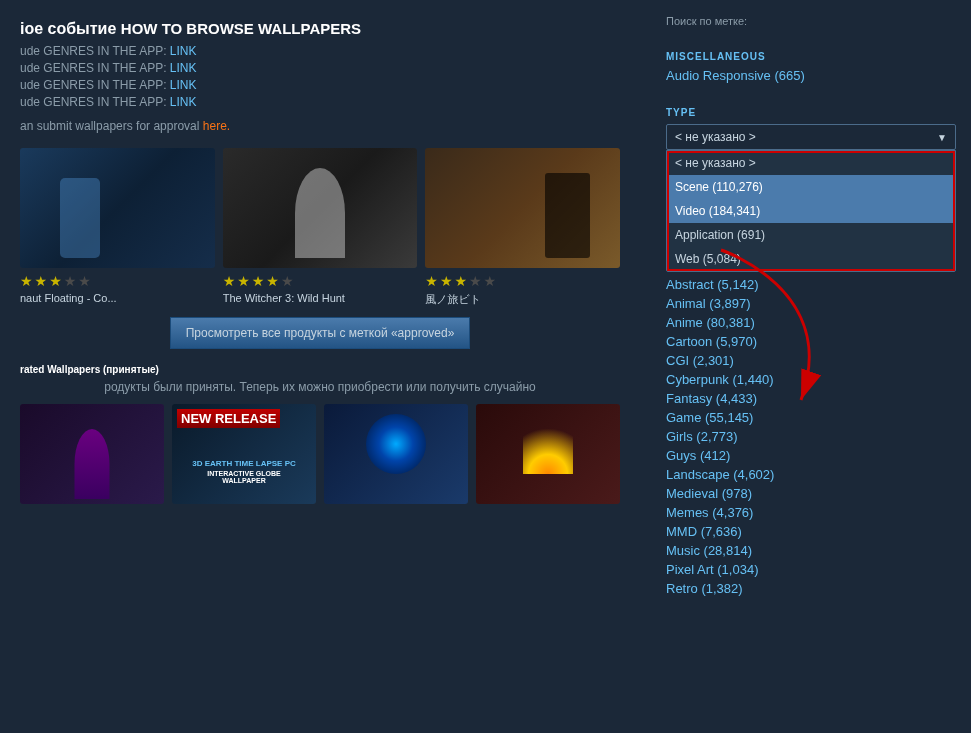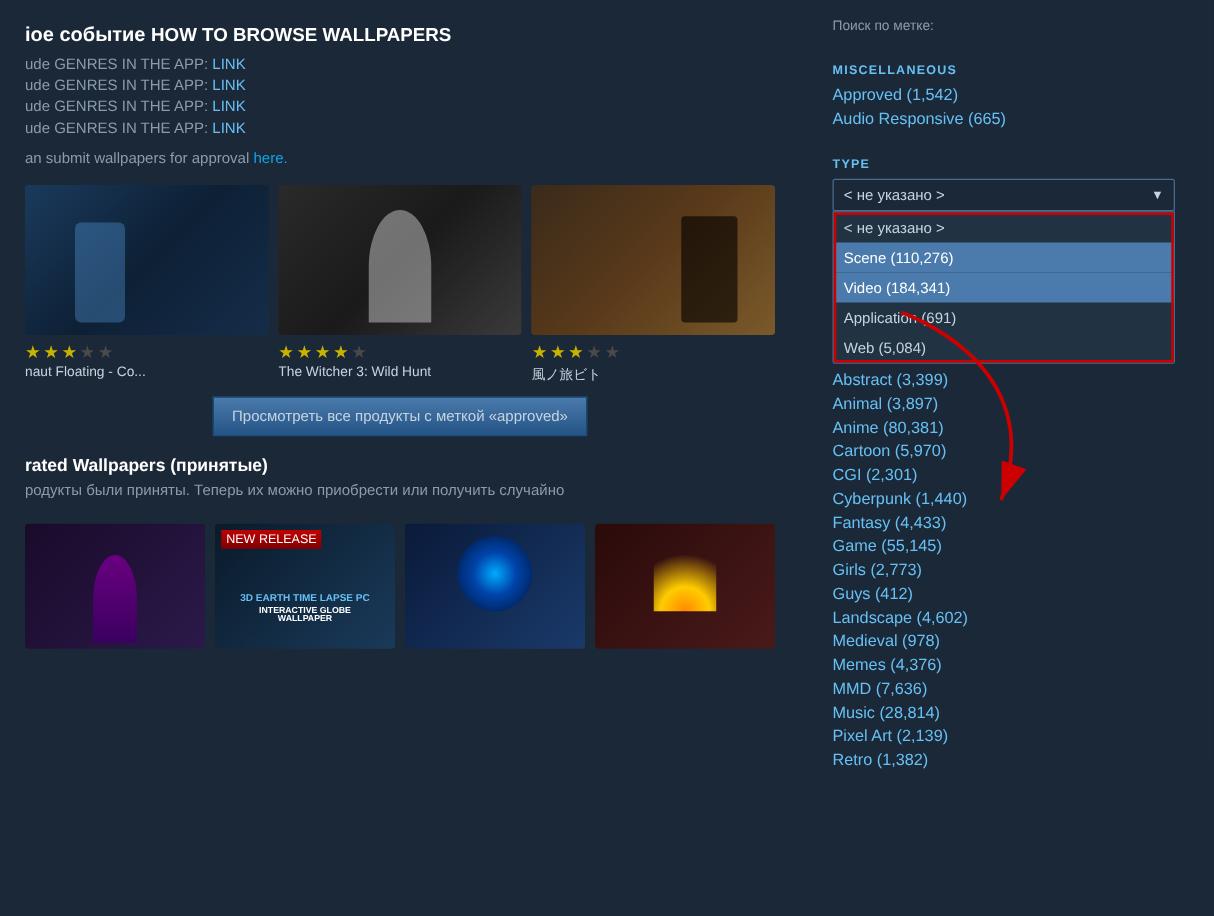--- a/index.html
+++ b/index.html
@@ -27,21 +27,21 @@
     }
 
     
     .right-sidebar {
       position: absolute;
       right: 0;
       top: 0;
       width: 320px;
       height: 733px;
       background: #1b2838;
-      padding: 15px 31px 15px 15px;
+      padding: 15px 15px 15px 15px;
       overflow-y: auto;
     }
 
     
     .top-text {
       margin-bottom: 15px;
     }
 
     .top-title {
       color: #ffffff;
@@ -61,21 +61,21 @@
       cursor: pointer;
     }
 
     .submit-line {
       margin-top: 10px;
       font-size: 12px;
       color: #8b9ca9;
     }
 
     .submit-line .here-link {
-      color: #0ea5e9;
+      color: #f97316;
       cursor: pointer;
     }
 
     
     .thumbnails-row {
       display: flex;
       gap: 8px;
       margin-bottom: 10px;
       margin-top: 10px;
     }
@@ -187,29 +187,30 @@
       border: 1px solid #1b4b7a;
     }
 
     
     .rated-section {
       margin-top: 15px;
     }
 
     .rated-title {
       color: #ffffff;
-      font-size: 14px;
+      font-size: 10px;
       font-weight: bold;
       margin-bottom: 5px;
     }
 
     .rated-subtitle {
       color: #8b9ca9;
       font-size: 12px;
-      margin-bottom: 20px;
+      margin-bottom: 10px;
+      text-align: center;
     }
 
     .rated-thumbnails {
       display: flex;
       gap: 8px;
     }
 
     .rated-thumb {
       flex: 1;
       height: 100px;
@@ -234,22 +235,22 @@
     .rated-thumb.rt4 {
       background: linear-gradient(135deg, #2a0a0a 0%, #4a1a1a 100%);
     }
 
     .new-release-badge {
       position: absolute;
       top: 5px;
       left: 5px;
       background: linear-gradient(to bottom, #c00000, #800000);
       color: white;
-      font-size: 10px;
-      font-weight: normal;
+      font-size: 13px;
+      font-weight: bold;
       padding: 2px 4px;
       text-align: center;
     }
 
     .rt2-text {
       position: absolute;
       bottom: 20px;
       left: 50%;
       transform: translateX(-50%);
       color: white;
@@ -492,21 +493,20 @@
       </div>
     </div>
   </div>
 </div>
 
 <div class="right-sidebar">
   <div class="sidebar-label">Поиск по метке:</div>
 
   <div class="section-header">MISCELLANEOUS</div>
 
-  <a class="tag-link">Approved (1,542)</a>
   <a class="tag-link">Audio Responsive (665)</a>
 
   <div class="type-section">
     <div class="section-header">TYPE</div>
     <div class="dropdown-container">
       <div class="dropdown-select">
         <span>&lt; не указано &gt;</span>
         <span class="dropdown-arrow">▼</span>
       </div>
 
@@ -514,36 +514,36 @@
         <div class="dropdown-item">&lt; не указано &gt;</div>
         <div class="dropdown-item highlighted">Scene (110,276)</div>
         <div class="dropdown-item highlighted">Video (184,341)</div>
         <div class="dropdown-item">Application (691)</div>
         <div class="dropdown-item">Web (5,084)</div>
       </div>
     </div>
   </div>
 
   <div class="genre-list">
-    <a class="tag-link">Abstract (3,399)</a>
+    <a class="tag-link">Abstract (5,142)</a>
     <a class="tag-link">Animal (3,897)</a>
     <a class="tag-link">Anime (80,381)</a>
     <a class="tag-link">Cartoon (5,970)</a>
     <a class="tag-link">CGI (2,301)</a>
     <a class="tag-link">Cyberpunk (1,440)</a>
     <a class="tag-link">Fantasy (4,433)</a>
     <a class="tag-link">Game (55,145)</a>
     <a class="tag-link">Girls (2,773)</a>
     <a class="tag-link">Guys (412)</a>
     <a class="tag-link">Landscape (4,602)</a>
     <a class="tag-link">Medieval (978)</a>
     <a class="tag-link">Memes (4,376)</a>
     <a class="tag-link">MMD (7,636)</a>
     <a class="tag-link">Music (28,814)</a>
-    <a class="tag-link">Pixel Art (2,139)</a>
+    <a class="tag-link">Pixel Art (1,034)</a>
     <a class="tag-link">Retro (1,382)</a>
   </div>
 </div>
 
 <svg style="position:absolute; top:240px; right:110px; width:160px; height:180px; pointer-events:none; z-index:500;" viewBox="0 0 160 180">
   <defs>
     <marker id="arrowhead" markerWidth="10" markerHeight="7" refX="10" refY="3.5" orient="auto">
       <polygon points="0 0, 10 3.5, 0 7" fill="#cc0000"></polygon>
     </marker>
   </defs>

